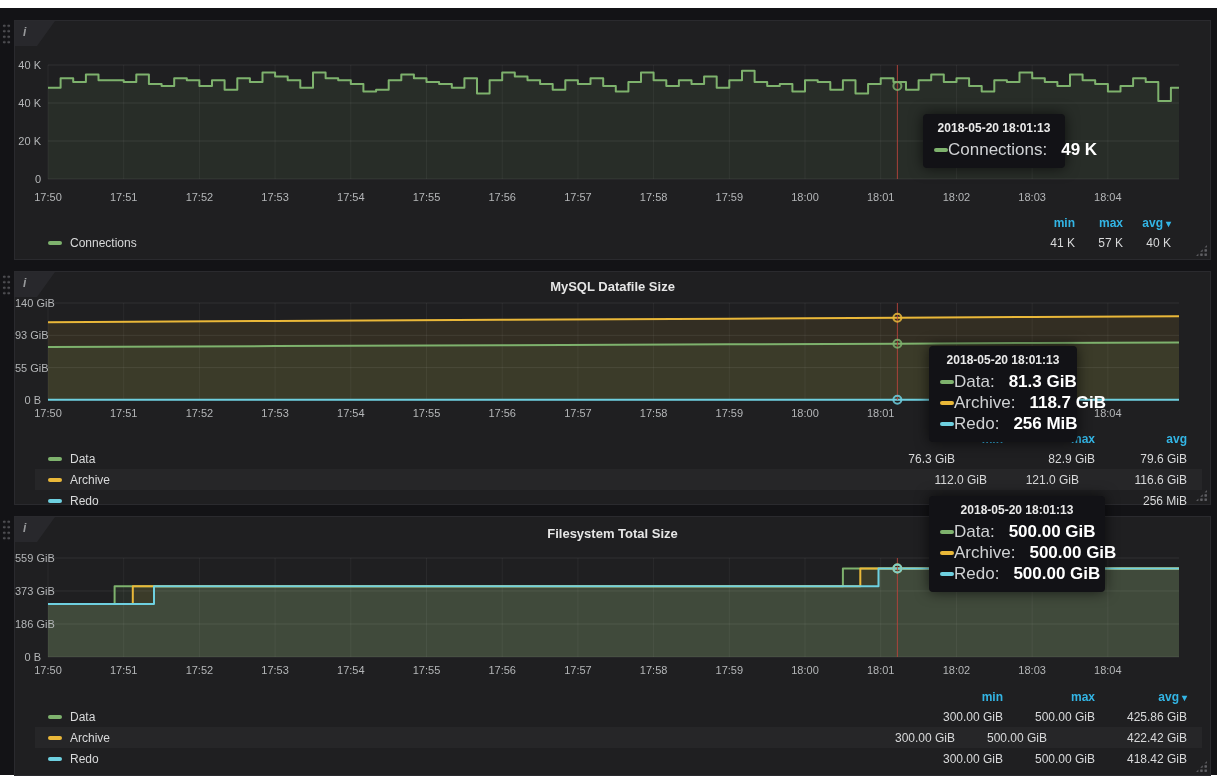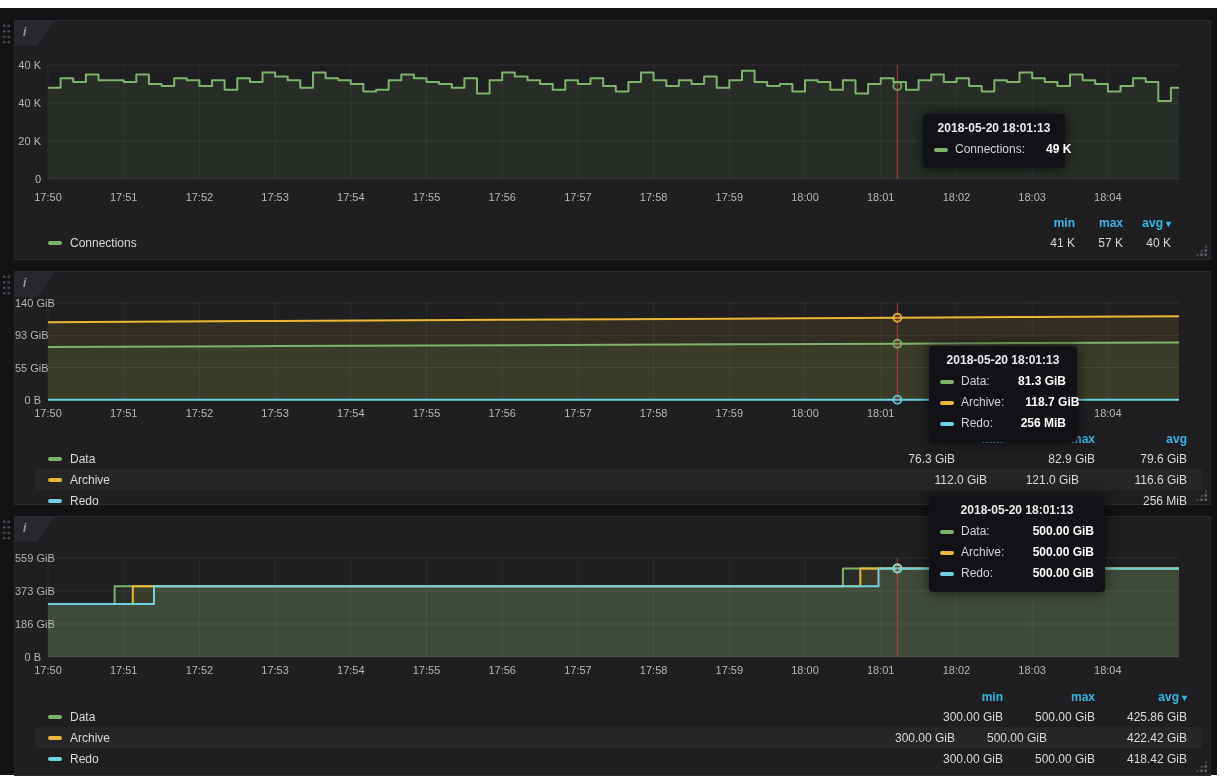--- a/index.html
+++ b/index.html
@@ -25,21 +25,21 @@
   .lname{flex:1;display:flex;align-items:center;gap:8px;color:#d8d9da;font-size:12px;padding-left:13px;cursor:pointer;}
   .dash{width:14px;height:4px;border-radius:2px;flex:0 0 auto;}
   .lcell{text-align:right;font-size:12px;color:#d8d9da;flex:0 0 auto;}
   .lhead .lcell{font-weight:bold;cursor:pointer;}
   .caret{font-size:10px;margin-left:3px;}
   .tooltip{
     position:absolute;background:#121216;border-radius:4px;padding:7px 11px 8px 11px;
     z-index:30;box-shadow:0 0 14px rgba(0,0,0,0.65);box-sizing:border-box;
   }
   .tip-title{color:#eaeaea;font-weight:bold;font-size:12px;text-align:center;margin-bottom:4px;white-space:nowrap;}
-  .tip-row{display:flex;align-items:center;gap:7px;font-size:12px;color:#d0d2d4;line-height:21px;white-space:nowrap;}
+  .tip-row{display:flex;align-items:center;font-size:17px;color:#d0d2d4;line-height:21px;white-space:nowrap;}
   .tip-val{margin-left:auto;font-weight:bold;color:#ffffff;padding-left:14px;}
   .drag-dots{
     position:absolute;left:-13px;top:2px;width:9px;height:23px;cursor:grab;
     background-image:radial-gradient(circle,#4c4c50 1.1px,transparent 1.5px);
     background-size:4.5px 5.5px;
   }
   .info-corner{
     position:absolute;left:0;top:0;width:40px;height:25px;background:#28282c;
     clip-path:polygon(0 0,100% 0,55% 100%,0 100%);cursor:pointer;
   }
@@ -137,20 +137,21 @@
         </div>
     </div>
     <div class="resize-corner"></div>
   </section>
 
   <section class="panel" style="top:263px;height:234px;">
     <div class="drag-dots"></div>
     <div class="info-corner">
       <span class="info-i">i</span>
     </div>
+    <div class="panel-title" style="top:7px;">MySQL Datafile Size</div>
     <svg class="plot" width="1195" height="234" viewBox="0 0 1195 234">
         <path d="M33.0,75.1L260.1,74.1L487.2,73.2L714.3,72.3L882.4,71.7L1017.1,71.0L1164.0,70.6L1164,128L33,128Z" fill="#7eb26d" fill-opacity="0.1" stroke="none"></path>
         <path d="M33.0,50.3L260.1,49.0L487.2,47.8L714.3,46.7L882.4,45.8L1017.1,44.9L1164.0,44.2L1164,128L33,128Z" fill="#eab839" fill-opacity="0.1" stroke="none"></path>
         <path d="M33.0,127.8L1164.0,127.8L1164,128L33,128Z" fill="#6ed0e0" fill-opacity="0.1" stroke="none"></path>
         <line x1="33" x2="1164" y1="128" y2="128" stroke="rgba(255,255,255,0.08)" stroke-width="1"></line>
         <line x1="33" x2="1164" y1="95.64357142857142" y2="95.64357142857142" stroke="rgba(255,255,255,0.08)" stroke-width="1"></line>
         <line x1="33" x2="1164" y1="63.35642857142858" y2="63.35642857142858" stroke="rgba(255,255,255,0.08)" stroke-width="1"></line>
         <line x1="33" x2="1164" y1="31" y2="31" stroke="rgba(255,255,255,0.08)" stroke-width="1"></line>
         <line x1="33" x2="33" y1="31" y2="128" stroke="rgba(255,255,255,0.05)" stroke-width="1"></line>
         <line x1="108.70281124497991" x2="108.70281124497991" y1="31" y2="128" stroke="rgba(255,255,255,0.05)" stroke-width="1"></line>
@@ -254,20 +255,21 @@
         </div>
     </div>
     <div class="resize-corner"></div>
   </section>
 
   <section class="panel" style="top:508px;height:260px;">
     <div class="drag-dots"></div>
     <div class="info-corner">
       <span class="info-i">i</span>
     </div>
+    <div class="panel-title" style="top:9px;">Filesystem Total Size</div>
     <svg class="plot" width="1195" height="260" viewBox="0 0 1195 260">
         <path d="M33.0,86.9L99.6,86.9L99.6,69.2L827.9,69.2L827.9,51.4L1164.0,51.4L1164,140L33,140Z" fill="#7eb26d" fill-opacity="0.1" stroke="none"></path>
         <path d="M33.0,86.9L117.8,86.9L117.8,69.2L845.3,69.2L845.3,51.4L1164.0,51.4L1164,140L33,140Z" fill="#eab839" fill-opacity="0.1" stroke="none"></path>
         <path d="M33.0,86.9L139.0,86.9L139.0,69.2L863.5,69.2L863.5,51.4L1164.0,51.4L1164,140L33,140Z" fill="#6ed0e0" fill-opacity="0.1" stroke="none"></path>
         <line x1="33" x2="1164" y1="140" y2="140" stroke="rgba(255,255,255,0.08)" stroke-width="1"></line>
         <line x1="33" x2="1164" y1="107.00590339892665" y2="107.00590339892665" stroke="rgba(255,255,255,0.08)" stroke-width="1"></line>
         <line x1="33" x2="1164" y1="73.99409660107335" y2="73.99409660107335" stroke="rgba(255,255,255,0.08)" stroke-width="1"></line>
         <line x1="33" x2="1164" y1="41" y2="41" stroke="rgba(255,255,255,0.08)" stroke-width="1"></line>
         <line x1="33" x2="33" y1="41" y2="140" stroke="rgba(255,255,255,0.05)" stroke-width="1"></line>
         <line x1="108.70281124497991" x2="108.70281124497991" y1="41" y2="140" stroke="rgba(255,255,255,0.05)" stroke-width="1"></line>

